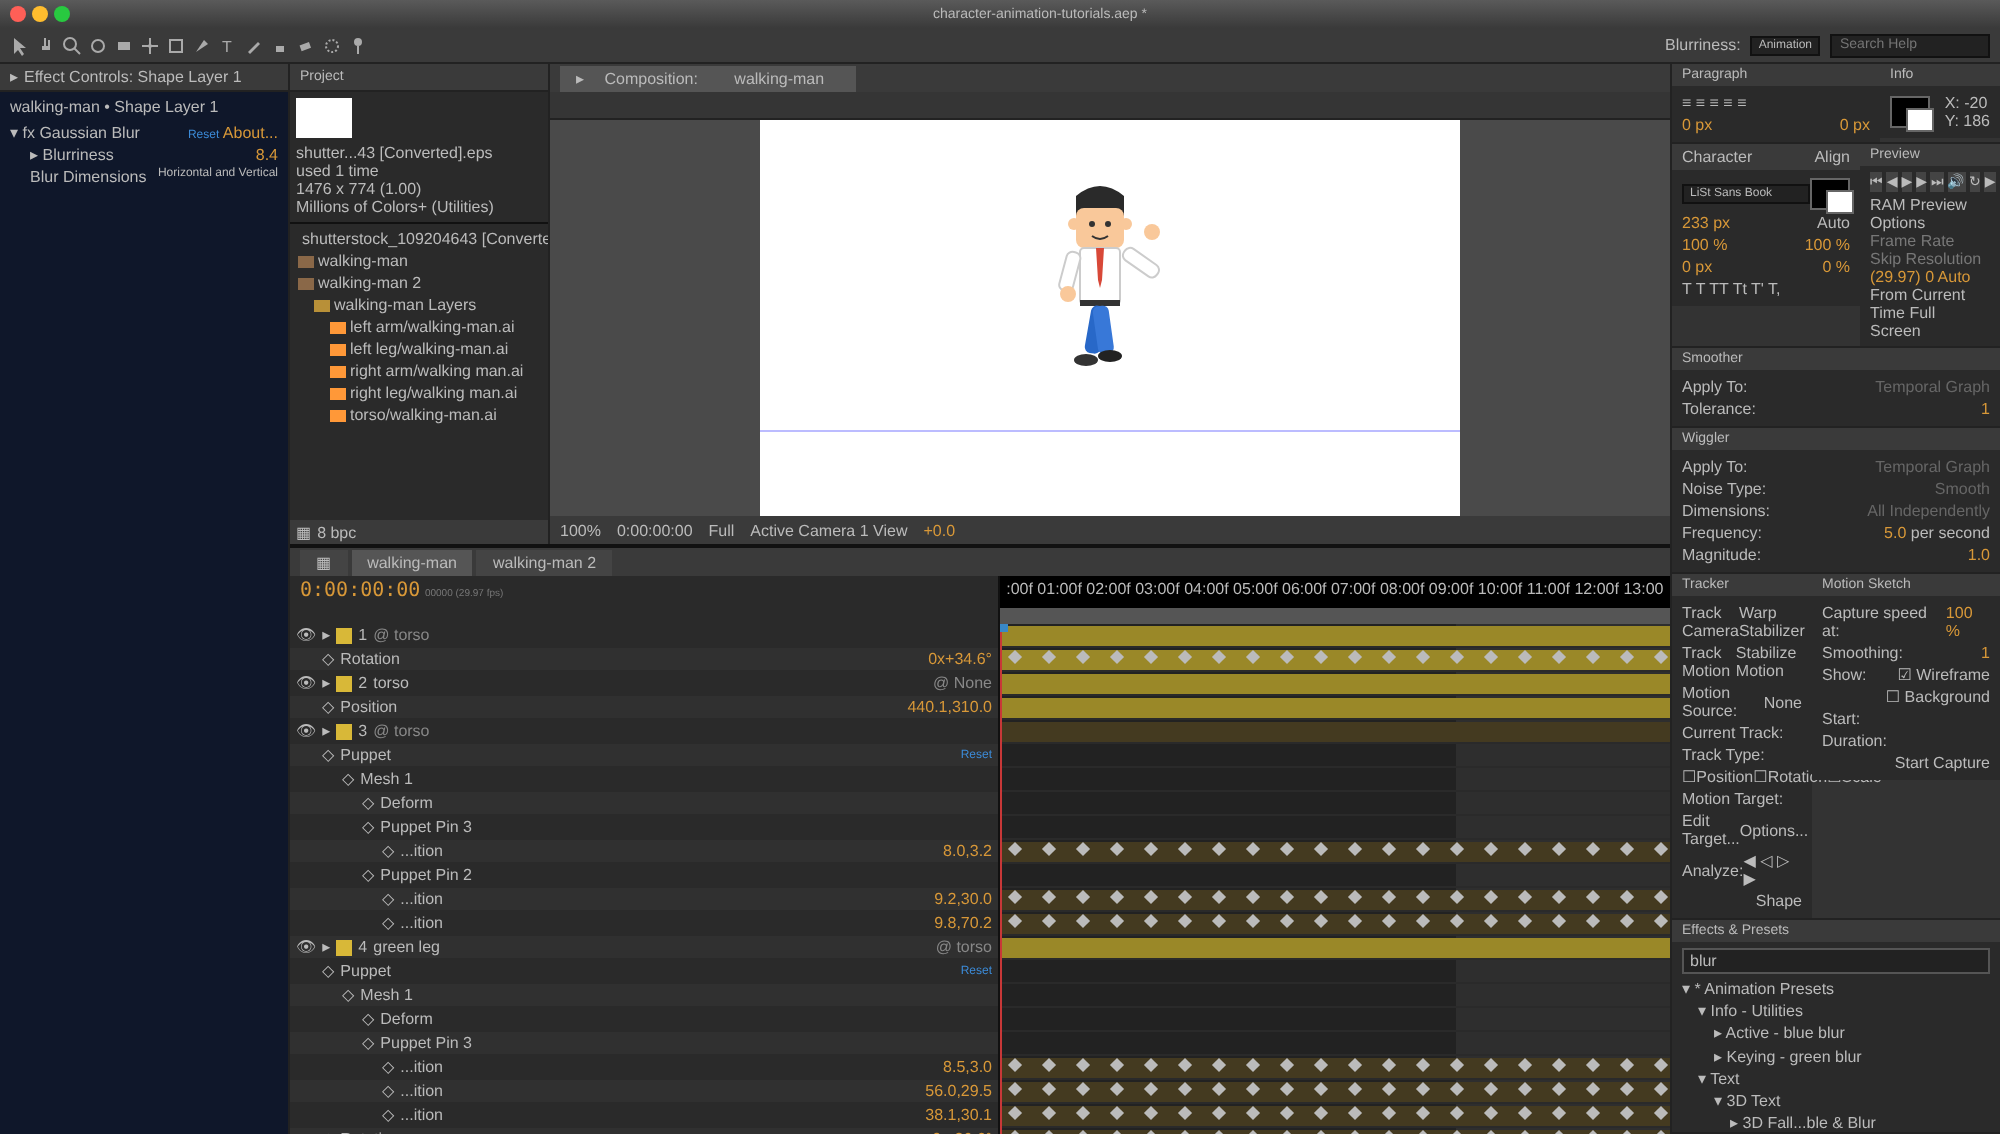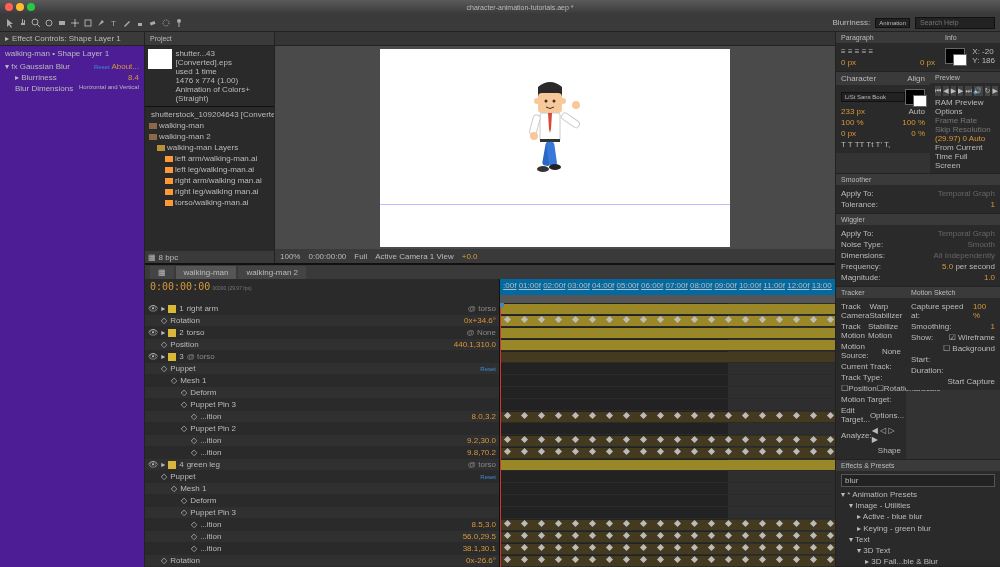--- a/index.html
+++ b/index.html
@@ -9,28 +9,28 @@
 .traffic { display: flex; gap: 3px; margin-right: 10px; }
 .traffic span { width: 8px; height: 8px; border-radius: 50%; }
 .toolbar { height: 18px; background: #3a3a3a; display: flex; align-items: center; padding: 0 5px; gap: 3px; border-bottom: 1px solid #222; justify-content: space-between; }
 .toolbar-left { display: flex; gap: 3px; }
 .toolbar svg { width: 10px; height: 10px; fill: #aaa; }
 .toolbar-right { display: flex; align-items: center; gap: 5px; }
 .search { background: #222; border: 1px solid #111; padding: 1px 4px; width: 80px; height: 12px; font-size: 7px; }
 .main { display: flex; flex: 1; overflow: hidden; }
 .leftcol { width: 145px; display: flex; flex-direction: column; border-right: 1px solid #222; }
 .panel-header { background: #3a3a3a; height: 14px; padding: 2px 5px; border-bottom: 1px solid #222; display: flex; align-items: center; font-size: 7px; }
-.panel-body { background: #4c1d95; flex: 1; padding: 3px 5px; font-size: 7px; overflow: hidden; }
+.panel-body { background: #0f172a; flex: 1; padding: 3px 5px; font-size: 7px; overflow: hidden; }
 .effect-row { display: flex; justify-content: space-between; padding: 1px 0; }
 .orange { color: #d89838; }
 .blue-link { color: #3c8bd8; font-size: 6px; }
 .midcol { flex: 1; display: flex; flex-direction: column; }
 .project-comp { display: flex; height: 292px; }
 .project { width: 130px; border-right: 1px solid #222; display: flex; flex-direction: column; }
-.project-thumb { background: #2a2a2a; padding: 3px; display: flex; gap: 3px; font-size: 6px; }
+.project-thumb { background: #2a2a2a; padding: 3px; display: flex; gap: 3px; font-size: 6px; flex-direction: column; }
 .thumb { width: 28px; height: 20px; background: #fff; }
 .project-tree { background: #2a2a2a; flex: 1; padding: 2px 4px; font-size: 6px; overflow: hidden; }
 .tree-row { display: flex; align-items: center; gap: 2px; padding: 1px 0; white-space: nowrap; }
 .folder { width: 8px; height: 6px; background: #b89038; }
 .comp-icon { width: 8px; height: 6px; background: #8a6848; }
 .ai-icon { width: 8px; height: 6px; background: #ff9838; }
 .composition { flex: 1; display: flex; flex-direction: column; background: #2a2a2a; }
 .comp-tabs { height: 14px; background: #3a3a3a; display: flex; align-items: center; font-size: 7px; padding: 0 5px; }
 .comp-tabs span { padding: 2px 8px; background: #555; }
 .ruler { height: 14px; background: #353535; border-bottom: 1px solid #222; display: flex; font-size: 5px; color: #777; }
@@ -38,21 +38,21 @@
 .canvas-area { width: 350px; height: 198px; background: #fff; position: relative; }
 .ground { position: absolute; bottom: 42px; width: 100%; height: 1px; background: #7a7aff80; }
 .character { position: absolute; left: 130px; top: 30px; width: 80px; height: 130px; }
 .vp-controls { height: 14px; background: #3a3a3a; display: flex; align-items: center; font-size: 6px; padding: 0 5px; gap: 8px; color: #888; }
 .timeline { flex: 1; background: #2a2a2a; display: flex; flex-direction: column; border-top: 2px solid #111; }
 .tl-tabs { height: 14px; background: #3a3a3a; display: flex; align-items: center; font-size: 7px; padding: 0 5px; gap: 2px; }
 .tl-tabs span { padding: 2px 8px; background: #444; }
 .tl-header { height: 24px; display: flex; }
 .tl-left { width: 355px; background: #2a2a2a; border-right: 1px solid #111; padding: 2px 5px; }
 .timecode { color: #d89838; font-size: 10px; font-family: monospace; }
-.tl-ruler { flex: 1; background: #0369a1; position: relative; font-size: 5px; text-decoration: underline; }
+.tl-ruler { flex: 1; background: #000000; position: relative; font-size: 5px; }
 .tick-labels { display: flex; justify-content: space-around; padding: 2px; color: #888; }
 .work-area { position: absolute; bottom: 0; left: 0; right: 0; height: 8px; background: #555; }
 .tl-rows { flex: 1; display: flex; overflow: hidden; }
 .layers-col { width: 355px; border-right: 1px solid #111; overflow: hidden; }
 .track-col { flex: 1; position: relative; background: #222; overflow: hidden; }
 .layer-row { height: 12px; display: flex; align-items: center; padding: 0 3px; font-size: 6px; border-bottom: 1px solid #2a2a2a; gap: 3px; }
 .layer-row.bg-dark { background: #303030; }
 .layer-label { width: 8px; height: 8px; }
 .yellow-l { background: #d8b838; }
 .track-row { height: 12px; border-bottom: 1px solid #2a2a2a; position: relative; }
@@ -175,21 +175,21 @@
     <div class="midcol">
       <div class="project-comp">
         <div class="project">
           <div class="panel-header">Project</div>
           <div class="project-thumb">
             <div class="thumb"></div>
             <div>
               <div>shutter...43 [Converted].eps</div>
               <div>used 1 time</div>
               <div>1476 x 774 (1.00)</div>
-              <div>Animation of Colors+ (Straight)</div>
+              <div>Millions of Colors+ (Utilities)</div>
             </div>
           </div>
           <div style="height:1px;background:#111"></div>
           <div class="project-tree" id="project-tree">
               <div class="tree-row" style="padding-left: 0px;">
                 <span class="ai-icon"></span>
                 <span>shutterstock_109204643 [Converted].eps</span>
               </div>
               <div class="tree-row" style="padding-left: 0px;">
                 <span class="comp-icon"></span>
@@ -224,20 +224,23 @@
                 <span>torso/walking-man.ai</span>
               </div>
             </div>
           <div style="height:12px;background:#3a3a3a;display:flex;align-items:center;padding:0 3px;gap:3px">
             <span>▦</span>
             <span>8 bpc</span>
           </div>
         </div>
 
         <div class="composition">
+          <div class="comp-tabs">
+            <span>▸ <span>Composition:</span> <span>walking-man</span></span>
+          </div>
           <div class="ruler"></div>
           <div class="viewport">
             <div class="canvas-area">
               <div class="ground"></div>
               <svg class="character" viewBox="0 0 80 130">
 
                 <path d="M28 8 Q40 -2 52 8 L52 20 Q40 14 28 20 Z" fill="#2a2a2a"></path>
 
                 <rect x="28" y="14" width="24" height="20" rx="4" fill="#f9c89a"></rect>
                 <circle cx="36" cy="22" r="1.5" fill="#333"></circle>
@@ -308,21 +311,20 @@
             <div class="work-area"></div>
           </div>
         </div>
         <div class="tl-rows">
           <div class="layers-col" id="layers-col">
               <div class="layer-row">
                 <span>👁</span>
                 <span>▸</span>
                 <span class="layer-label yellow-l"></span>
                 <span>1</span>
-                <span style="flex:1">right arm</span>
                 <span style="color:#888">@  torso</span>
               </div>
               <div class="layer-row bg-dark">
                 <span style="width:10px"></span>
                 <span>◇</span>
                 <span style="flex:1">Rotation</span>
                 <span class="orange">0x+34.6°</span>
               </div>
               <div class="layer-row">
                 <span>👁</span>
@@ -868,21 +870,21 @@
           </div>
         </div>
       </div>
 
       <div class="rpanel" style="flex:1;overflow:hidden">
         <div class="rpanel-h">Effects &amp; Presets</div>
         <div class="rpanel-b" style="height:100%;overflow:hidden">
           <input class="effects-search" value="blur" style="">
           <div class="fx-list" id="fx-list">
               <div class="ind0">▾ * Animation Presets</div>
-              <div class="ind1">▾ Image - Utilities</div>
+              <div class="ind1">▾ Info - Utilities</div>
               <div class="ind2">▸ Active - blue blur</div>
               <div class="ind2">▸ Keying - green blur</div>
               <div class="ind1">▾ Text</div>
               <div class="ind2">▾ 3D Text</div>
               <div class="ind3">▸ 3D Fall...ble &amp; Blur</div>
             </div>
         </div>
       </div>
     </div>
   </div>

